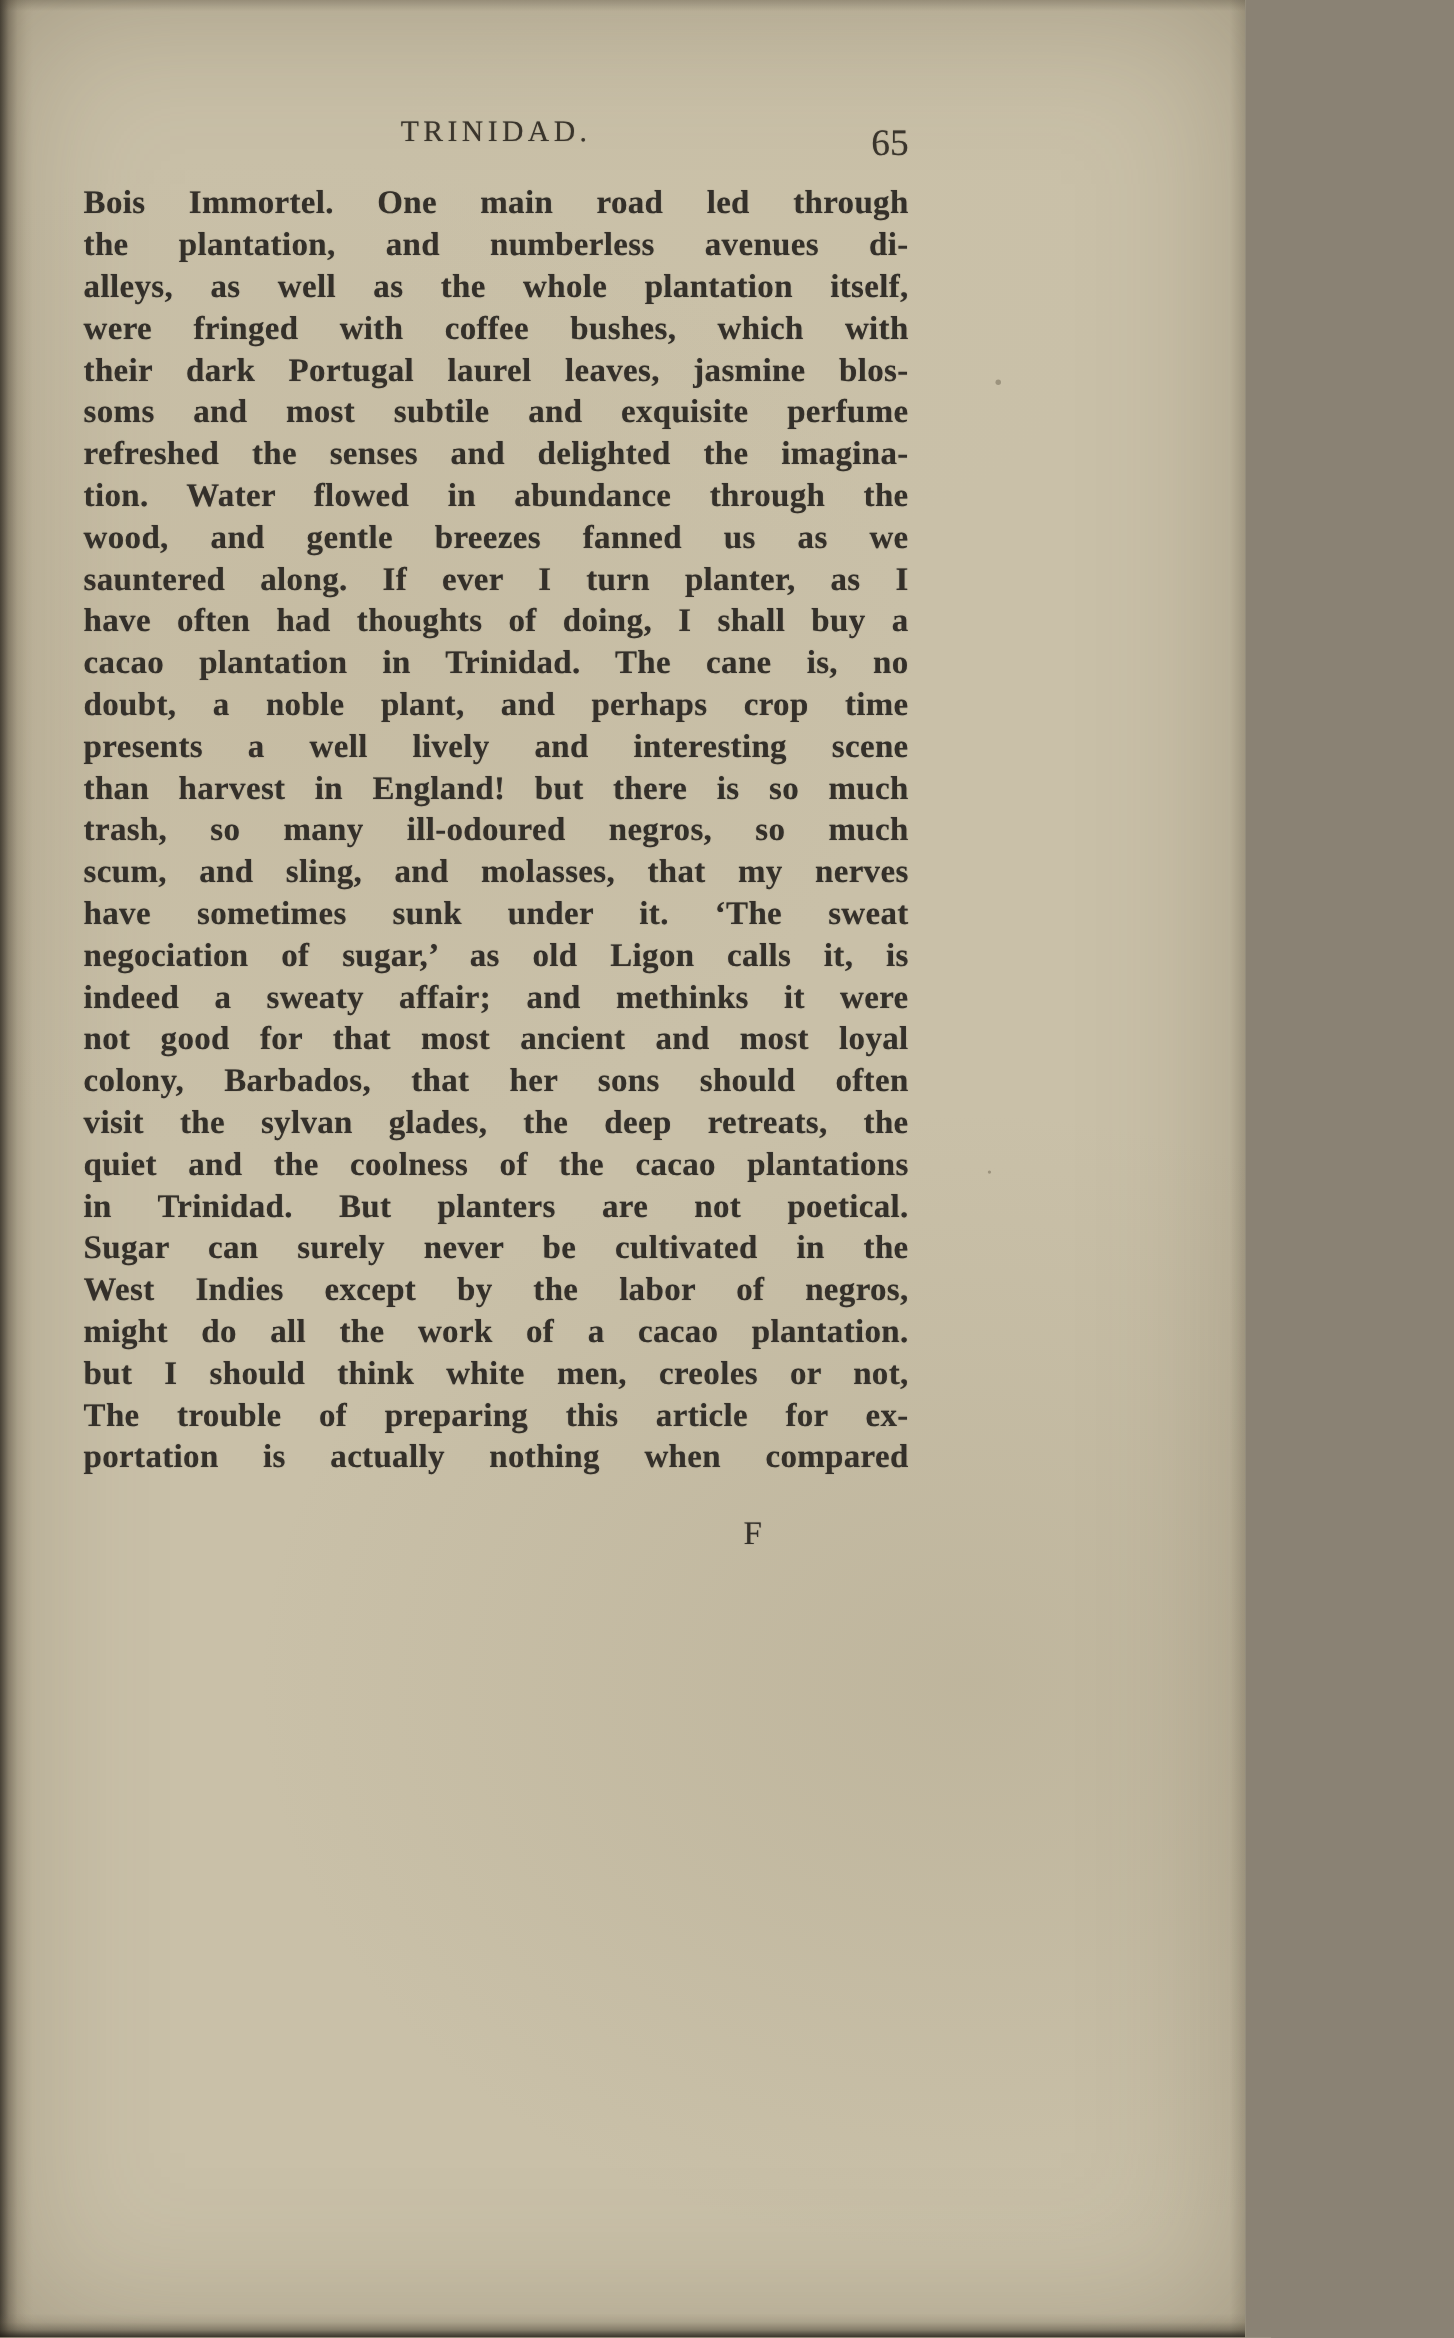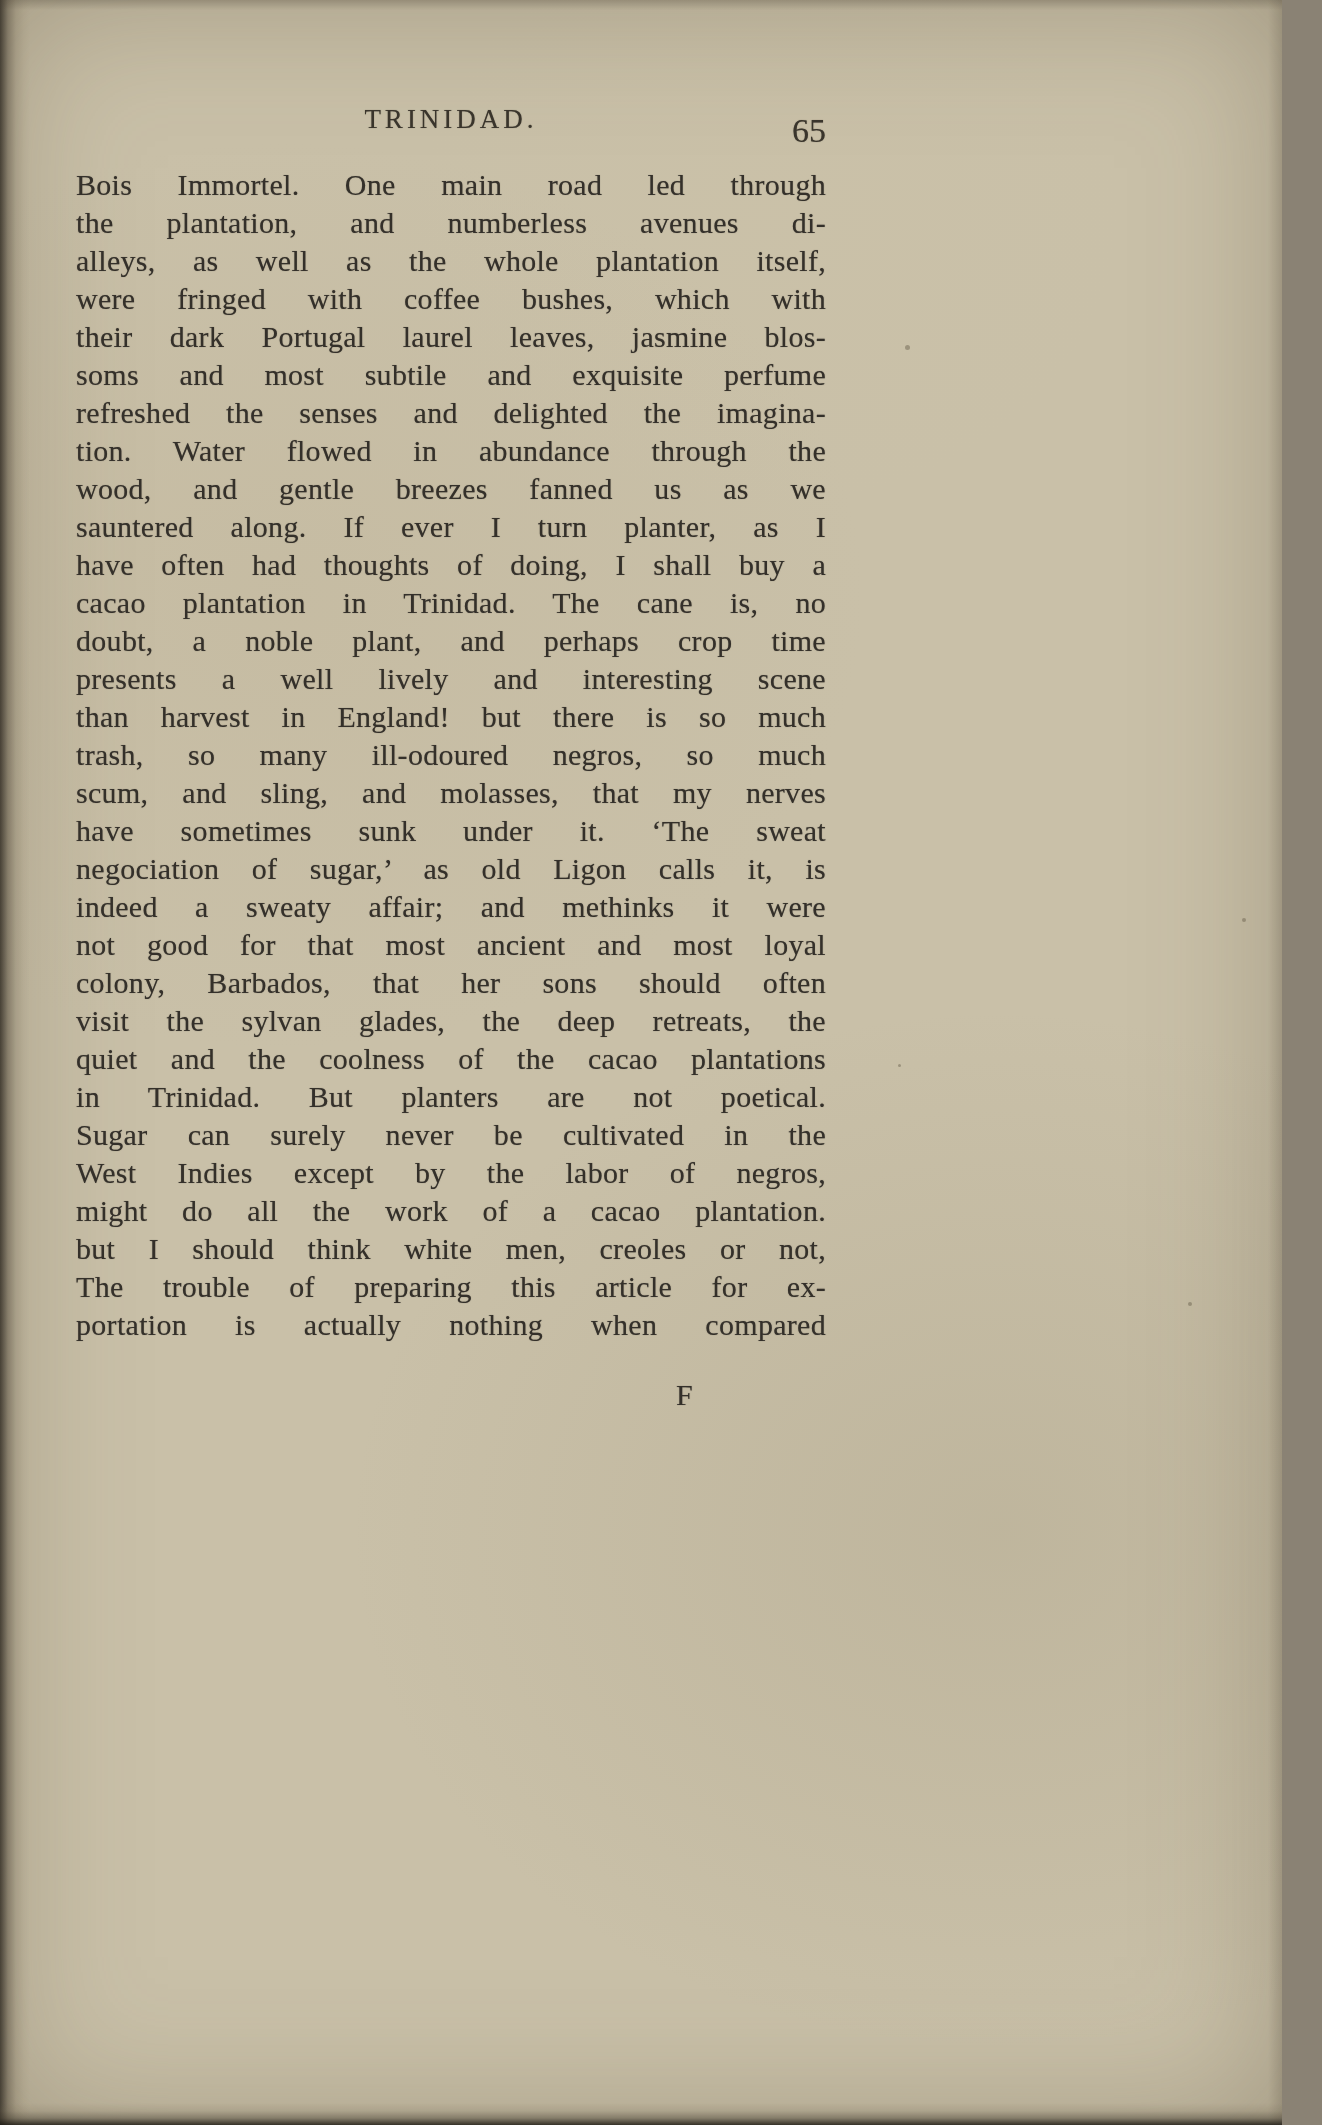--- a/index.html
+++ b/index.html
@@ -4,30 +4,31 @@
 <style>
   html, body {
     margin: 0;
     padding: 0;
     background: #8a8274;
     font-family: "Liberation Serif", "DejaVu Serif", serif;
   }
 
   .scan {
     position: relative;
-    width: 1282px;
+    width: 1116px;
     height: 2125px;
     overflow: hidden;
     background:
       radial-gradient(ellipse 900px 700px at 22% 28%, rgba(190,178,150,0.30), transparent 65%),
       radial-gradient(ellipse 1000px 800px at 78% 72%, rgba(160,150,124,0.25), transparent 65%),
       radial-gradient(ellipse 600px 500px at 60% 10%, rgba(205,195,168,0.25), transparent 60%),
       #c9c0a8;
     box-shadow: inset 0 0 140px rgba(88,78,58,0.35);
     color: #34302a;
+    padding-left: 16px;
   }
 
   
   .edge-left {
     position: absolute; left: 0; top: 0; bottom: 0; width: 30px;
     background: linear-gradient(90deg,
       rgba(43,38,30,0.80) 0px,
       rgba(77,68,54,0.45) 8px,
       rgba(110,99,78,0.22) 16px,
       rgba(140,128,102,0.10) 24px,
@@ -91,20 +92,21 @@
     text-shadow: 0 0 1px rgba(52,48,42,0.50);
   }
   .line {
     height: 38px;
     line-height: 38px;
     white-space: normal;
     text-align: justify;
     text-align-last: justify;
     text-justify: inter-word;
     overflow: visible;
+    font-weight: bold;
   }
 
   .signature-mark {
     position: absolute;
     left: 676px; top: 1378px;
     font-size: 30px;
     letter-spacing: 1px;
     color: #34302a;
     text-shadow: 0 0 1px rgba(52,48,42,0.50);
   }

